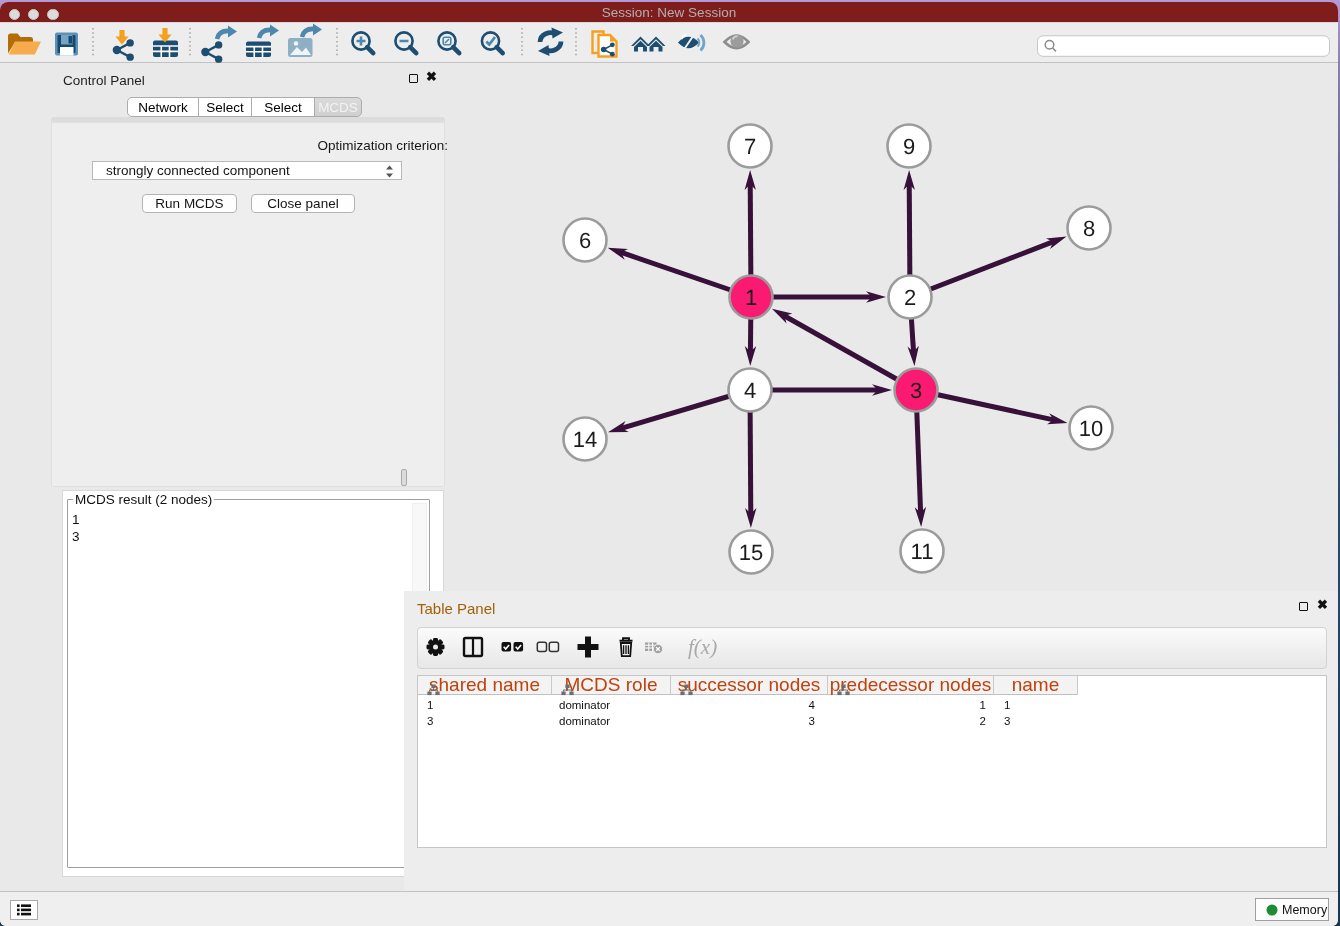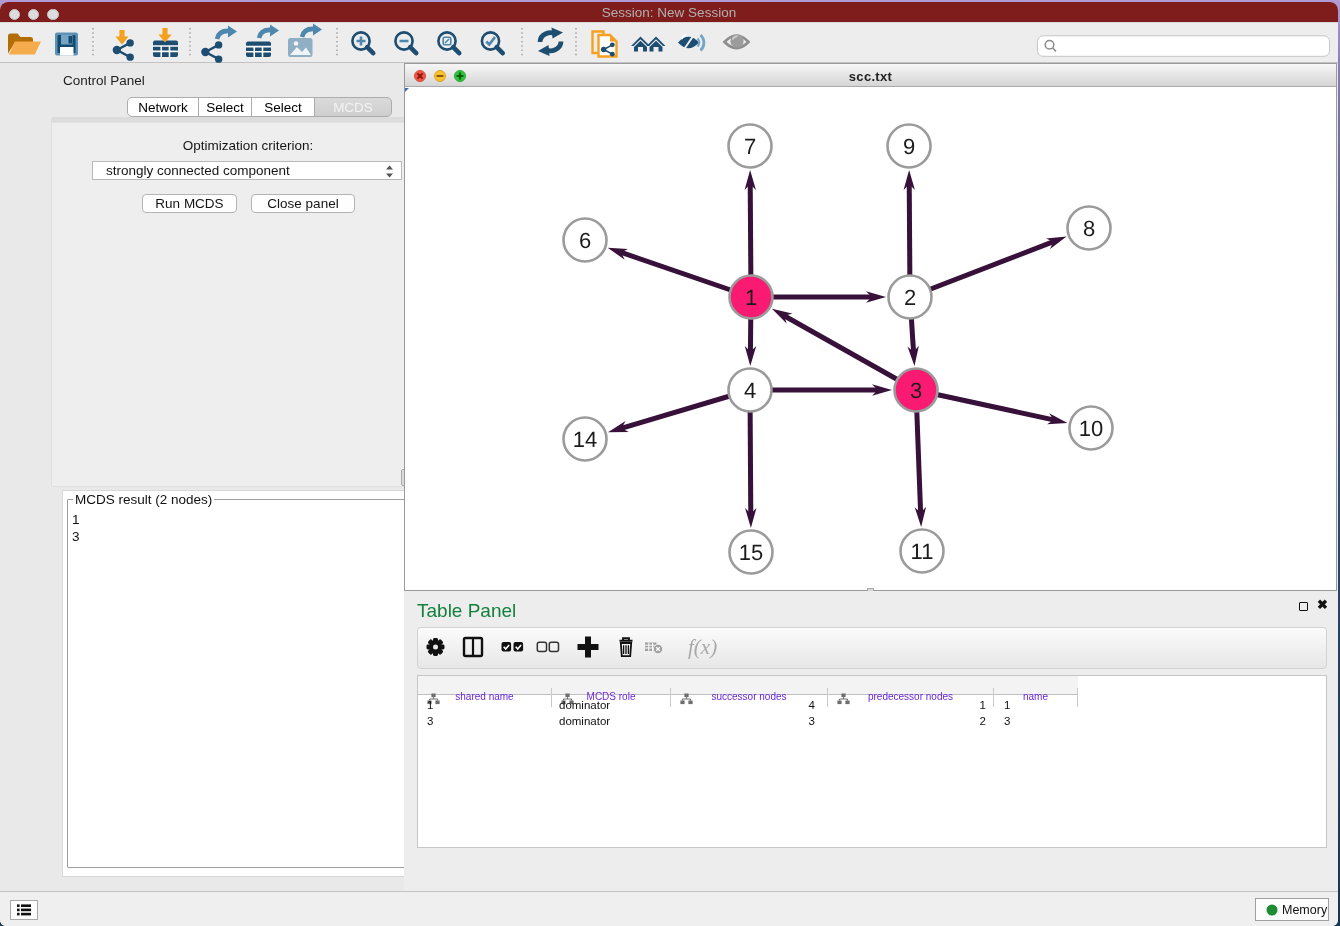--- a/index.html
+++ b/index.html
@@ -14,44 +14,44 @@
 #cp-title { position:absolute; left:15px; top:9px; font-size:13.5px; color:#1e1e1e; }
 .fl-btn { position:absolute; top:10px; width:9px; height:9px; border:1.6px solid #111; border-radius:1px; background:transparent; }
 .x-btn { position:absolute; top:5px; font-size:13px; font-weight:bold; color:#111; }
 .tabs { position:absolute; display:flex; }
 .tab { height:20px; line-height:19px; text-align:center; font-size:13.5px; color:#000000; background:#fff; border:1px solid #acacac; margin-left:-1px; }
 .tab.first { border-radius:5px 0 0 5px; margin-left:0; }
 .tab.last { border-radius:0 5px 5px 0; }
 .tab.sel { background:linear-gradient(#dadada,#cfcfcf); color:#f3f3f3; }
 #cp-tabstrip { position:absolute; left:3px; top:53px; width:394px; height:6px; background:#dcdcdc; border-radius:3px 3px 0 0; }
 #cp-inner { position:absolute; left:3px; top:58px; width:394px; height:365px; background:#eeeeee; border:1px solid #e0e0e0; border-radius:0 0 2px 2px; }
-#opt-label { position:absolute; left:0; top:74px; width:400px; text-align:center; font-size:13.5px; color:#161616; }
+#opt-label { position:absolute; left:0; top:74px; width:400px; text-align:right; font-size:13.5px; color:#161616; }
 #sel { position:absolute; left:44px; top:97px; width:310px; height:19px; background:#fff; border:1px solid #b9b9b9; border-radius:0; font-size:13.5px; color:#141414; line-height:17px; padding-left:13px; }
 #sel svg { position:absolute; right:6px; top:2px; }
 .btn { position:absolute; height:19px; background:#fefefe; border:1px solid #b4b4b4; border-radius:4px; text-align:center; font-size:13.5px; color:#141414; line-height:17px; }
 #result-wrap { position:absolute; left:14px; top:426px; width:382px; height:387px; background:#fff; border:1px solid #d8d8d8; }
 #fieldset { position:absolute; left:4px; top:8px; width:363px; height:369px; border:1px solid #9e9e9e; border-radius:1px; }
 #legend { position:absolute; left:5px; top:-8px; background:#fff; font-size:13.5px; color:#111; padding:0 2px; }
 #res-text { position:absolute; left:4px; top:12px; font-size:13.5px; color:#111; line-height:16.5px; }
 #res-sb { position:absolute; right:2.5px; top:3px; width:15px; height:360px; background:#f8f8f8; border:1px solid #eeeeee; }
 #divider-h { position:absolute; left:400.5px; top:467px; width:6px; height:17px; background:#dcdcdc; border:1px solid #a9a9a9; border-radius:2px; }
 
 #nw { position:absolute; left:404px; top:61px; width:933px; height:528px; border:1px solid #9a9a9a; background:#fff; }
 #nw-title { position:absolute; left:0; top:0; width:100%; height:23px; background:linear-gradient(#f6f6f6,#d5d5d5); border-bottom:1px solid #a9a9a9; }
 #nw-text { position:absolute; top:5px; left:0; width:100%; text-align:center; font-size:13px; font-weight:bold; color:#222; letter-spacing:0.3px; }
 .tfc { position:absolute; top:5.5px; width:12px; height:12px; border-radius:50%; }
 .tfc svg { position:absolute; left:-1px; top:-1px; }
 #nw-handle { position:absolute; left:462px; bottom:-3px; width:7px; height:5px; background:#d6d6d6; border:1px solid #aaa; }
 
 #tp { position:absolute; left:404px; top:589px; width:934px; height:300px; background:#ededed; }
-#tp-title { position:absolute; left:13px; top:9px; font-size:19px; color:#15803d;text-align:right; }
+#tp-title { position:absolute; left:13px; top:9px; font-size:15px; color:#a16207;text-align:right; }
 #tp-toolbar { position:absolute; left:13px; top:36px; width:910px; height:42px; background:linear-gradient(#fbfbfb,#e7e7e7); border:1px solid #d2d2d2; border-radius:4px; }
 #tbl { position:absolute; left:13px; top:84px; width:910px; height:173px; background:#fff; border:1px solid #c6c6c6; }
 #tbl-head { position:absolute; left:0; top:0; height:18.5px; background:#f3f3f3; border-bottom:1px solid #c0c0c0; width:660px; }
-.hc { position:absolute; top:12px; height:18.5px; border-right:1px solid #c9c9c9; font-size:10px; color:#6d28d9; text-align:center; line-height:18px; }
+.hc { position:absolute; top:0; height:18.5px; border-right:1px solid #c9c9c9; font-size:19px; color:#c2410c; text-align:center; line-height:18px; }
 .hc .ic { position:absolute; left:9px; top:3px; }
 .tr { position:absolute; left:0; height:16.3px; width:660px; font-size:11.5px; color:#111; }
 .td { position:absolute; top:1.5px; }
 .bt { position:absolute; top:275px; }
 
 #sb { position:absolute; left:0; bottom:0; width:100%; height:35px; background:#efefef; border-top:1px solid #c2c2c2; }
 #sb-left { position:absolute; left:10px; top:8px; width:28px; height:20px; background:#fdfdfd; border:1px solid #a9a9a9; }
 #sb-mem { position:absolute; right:9px; top:6px; width:74px; height:23px; background:#fdfdfd; border:1px solid #9f9f9f; font-size:12.5px; color:#111; display:flex; align-items:center; }
 </style></head>
 <body>
@@ -152,64 +152,40 @@
   <div id="cp">
     <div id="cp-title">Control Panel</div>
     <div class="fl-btn" style="left:361px"></div>
     <div class="x-btn" style="left:378px">✖</div>
     <div id="cp-tabstrip"></div>
     <div id="cp-inner"></div>
     <div class="tabs" style="left:79px; top:33px">
       <div class="tab first" style="width:72px">Network</div>
       <div class="tab" style="width:54px">Select</div>
       <div class="tab" style="width:64px">Select</div>
-      <div class="tab last sel" style="width:78px">MCDS</div>
+      <div class="tab last sel" style="width:48px">MCDS</div>
     </div>
     <div id="opt-label">Optimization criterion:</div>
     <div id="sel">strongly connected component
       <svg width="11" height="15">
           <path d="M2,5.5 L5.5,1.5 L9,5.5 z M2,9.5 L5.5,13.5 L9,9.5 z" fill="#555"></path>
         </svg>
     </div>
     <div class="btn" style="left:94px; top:130px; width:95px">Run MCDS</div>
     <div class="btn" style="left:203px; top:130px; width:104px">Close panel</div>
     <div id="result-wrap">
       <div id="fieldset">
         <div id="legend">MCDS result (2 nodes)</div>
         <div id="res-text">1<br>3</div>
         <div id="res-sb"></div>
       </div>
     </div>
   </div>
   <div id="divider-h"></div>
 
-  <div id="nw">
-    <div id="nw-title">
-      <div class="tfc" style="left:9px; background:#f0574a; border:1px solid #d8473c;">
-          <svg width="12" height="12">
-            <path d="M3.4,3.4 L8.6,8.6 M8.6,3.4 L3.4,8.6" stroke="#8c130c" stroke-width="2"></path>
-          </svg>
-        </div>
-      <div class="tfc" style="left:29px; background:#fbc02d; border:1px solid #dda32b;">
-          <svg width="12" height="12">
-            <path d="M2.6,6 H9.4" stroke="#86550c" stroke-width="2.2"></path>
-          </svg>
-        </div>
-      <div class="tfc" style="left:48.7px; background:#2fc53a; border:1px solid #28a832;">
-          <svg width="12" height="12">
-            <path d="M2.6,6 H9.4 M6,2.6 V9.4" stroke="#0c5c10" stroke-width="2.2"></path>
-          </svg>
-        </div>
-      <div id="nw-text">scc.txt</div>
-    </div>
-    <svg style="position:absolute;left:0;top:24px" width="5" height="5">
-        <path d="M0,0 L4,0 L0,4 z" fill="#3f6db5"></path>
-      </svg>
-    <div id="nw-handle"></div>
-  </div>
   <svg id="graph" style="position:absolute;left:405px;top:85px;text-rendering:geometricPrecision" width="931" height="503">
       <defs>
         <marker id="ah" viewBox="0 0 20 12" markerWidth="20" markerHeight="12" refX="8" refY="6" orient="auto" markerUnits="userSpaceOnUse">
           <path d="M20,6 L0,0.3 L5.8,6 L0,11.7 Z" fill="#371139"></path>
         </marker>
       </defs>
       <line x1="346.0" y1="210.0" x2="345.2" y2="95.0" stroke="#371139" stroke-width="5" marker-end="url(#ah)"></line>
       <line x1="346.0" y1="210.0" x2="214.0" y2="164.7" stroke="#371139" stroke-width="5" marker-end="url(#ah)"></line>
       <line x1="346.0" y1="210.0" x2="469.0" y2="210.0" stroke="#371139" stroke-width="5" marker-end="url(#ah)"></line>
       <line x1="346.0" y1="210.0" x2="345.4" y2="267.0" stroke="#371139" stroke-width="5" marker-end="url(#ah)"></line>

